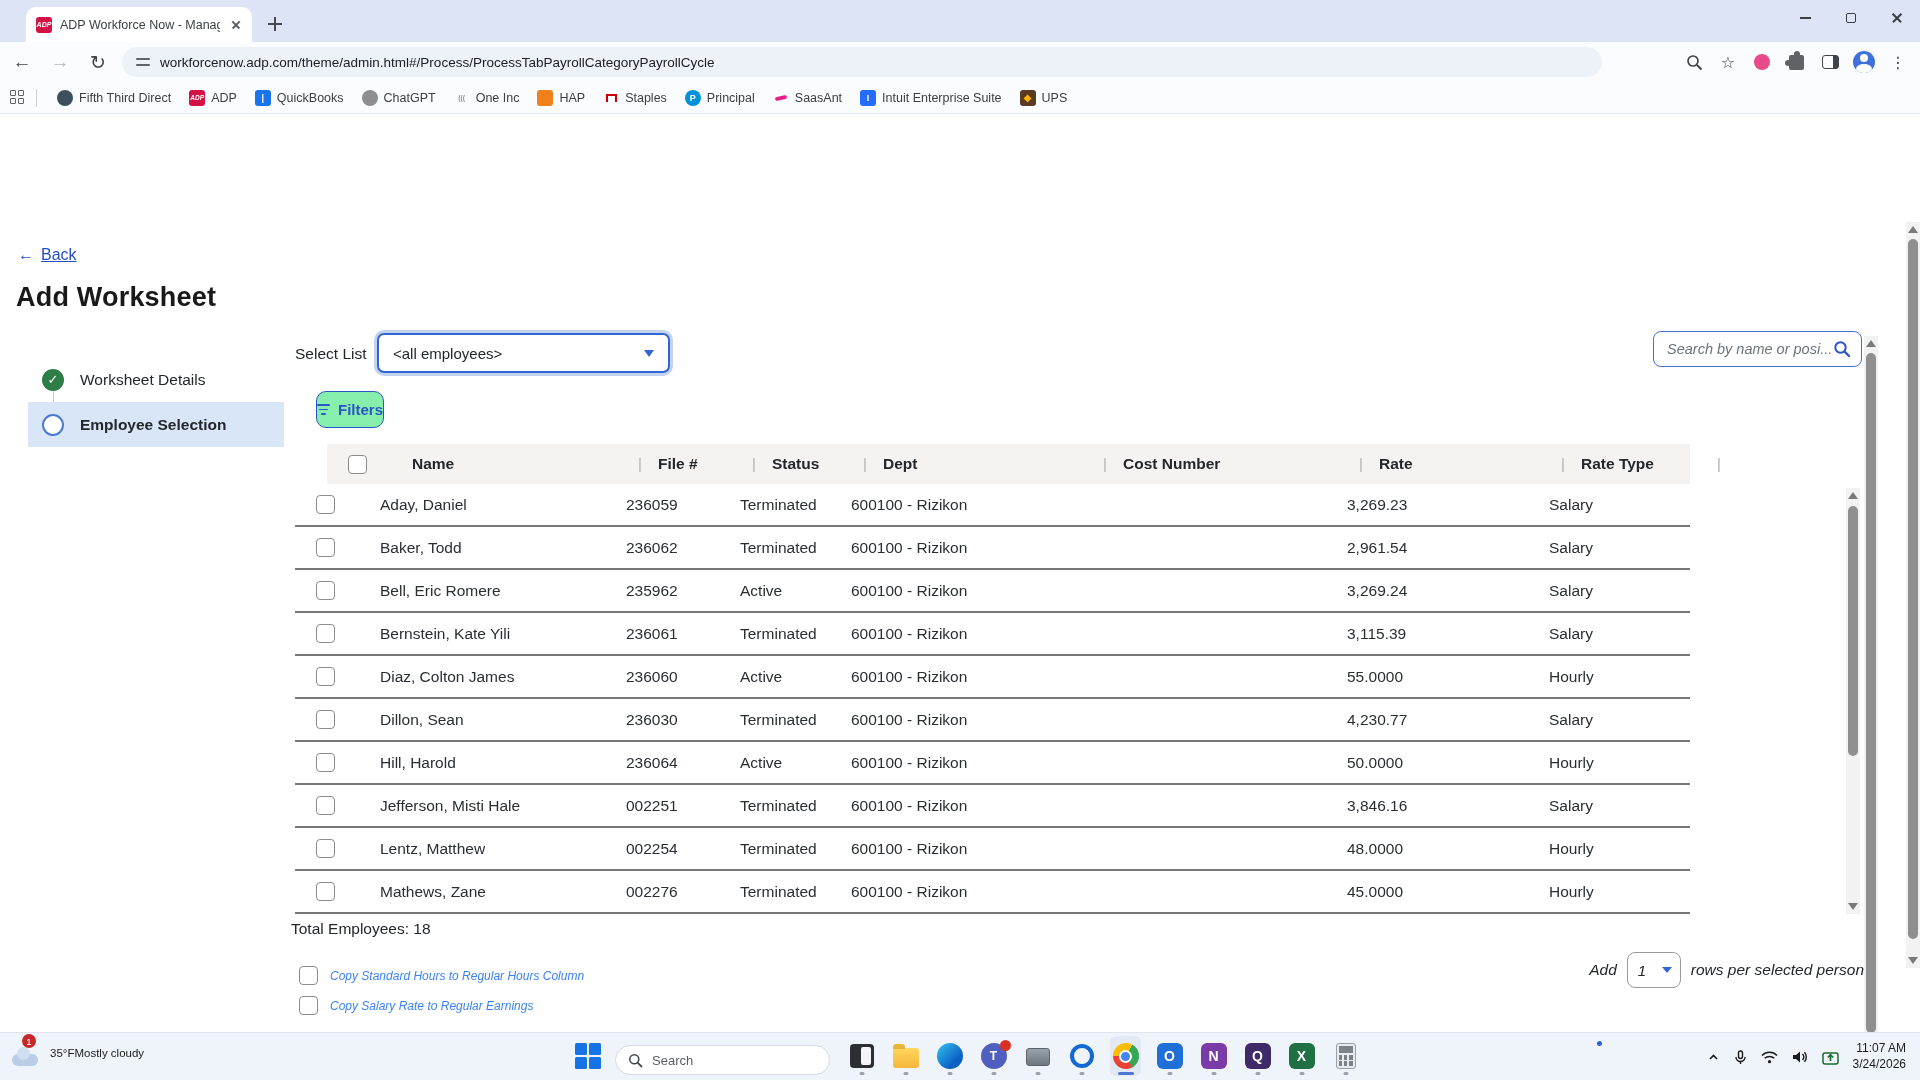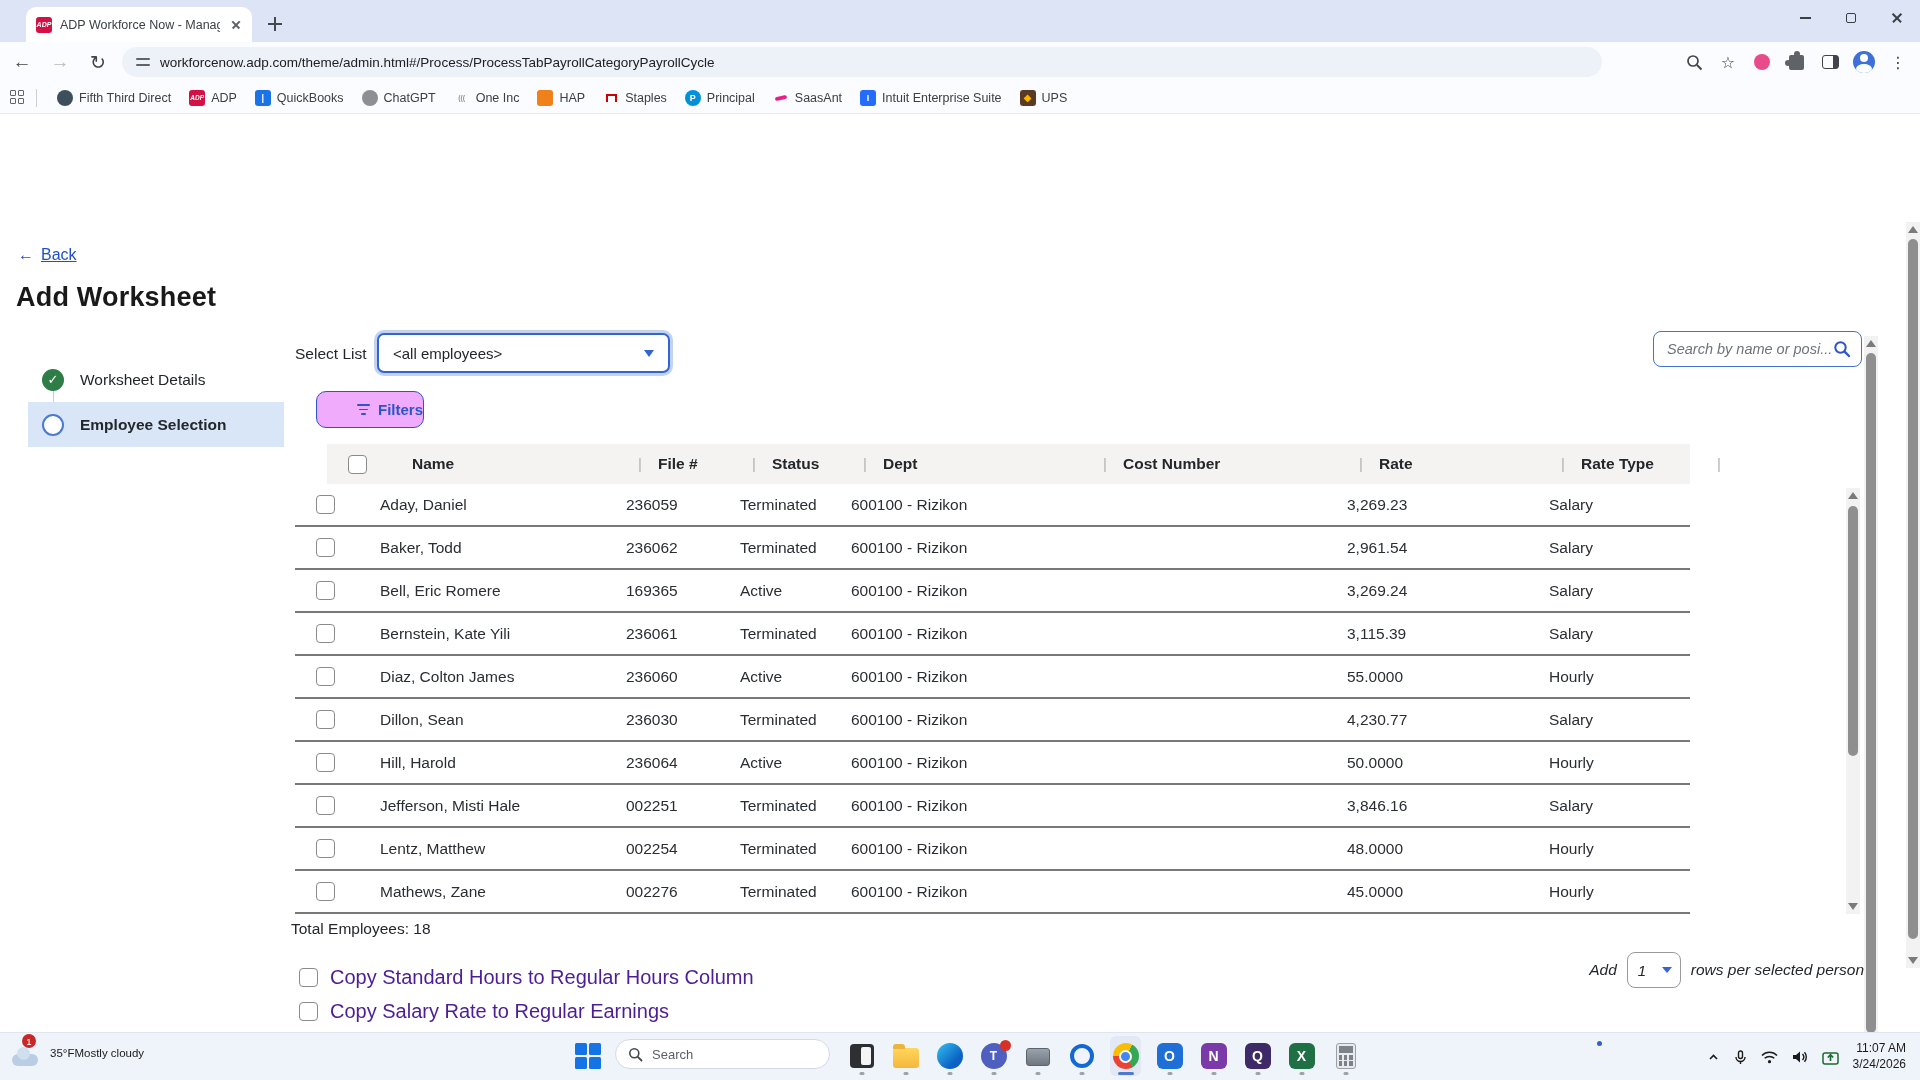--- a/index.html
+++ b/index.html
@@ -71,21 +71,21 @@
 
   .select-list-label { position:absolute; left:295px; top:231px; font-size:15.5px; color:#23272b; }
   .select-list { position:absolute; left:377px; top:219px; width:293px; height:40px; border:2px solid #3265d2; border-radius:7px; background:#fff; box-shadow:0 0 0 3px rgba(80,125,210,.35); display:flex; align-items:center; padding:0 14px; cursor:pointer; }
   .select-list .val { font-size:15px; color:#23272b; flex:1; }
   .caret-down { width:0; height:0; border-left:5.5px solid transparent; border-right:5.5px solid transparent; border-top:7px solid #3265d2; }
 
   .emp-search { position:absolute; left:1653px; top:217px; width:209px; height:36px; border:1.6px solid #4273cf; border-radius:8px; background:#fff; display:flex; align-items:center; padding:0 10px 0 13px; }
   .emp-search input { border:none; outline:none; flex:1; font-size:14.5px; font-style:italic; color:#4b5157; width:130px; background:transparent; font-family:inherit; }
   .emp-search input::placeholder { color:#6d747c; }
 
-  .filters-btn { position:absolute; left:316px; top:277px; width:108px; height:37px; border:1.7px solid #2b55c8; border-radius:10px; background:#f0abfc; display:flex; align-items:center; justify-content:flex-end; gap:8px; cursor:pointer; }
+  .filters-btn { position:absolute; left:316px; top:277px; width:68px; height:37px; border:1.7px solid #2b55c8; border-radius:10px; background:#86efac; display:flex; align-items:center; justify-content:flex-end; gap:8px; cursor:pointer; }
   .filters-btn .lbl { color:#2b55c8; font-size:15px; font-weight:700; }
   .filter-ico { display:flex; flex-direction:column; gap:2.5px; align-items:center; }
   .filter-ico i { height:1.8px; background:#2b55c8; border-radius:2px; display:block; }
   .filter-ico i:nth-child(1){width:13px;} .filter-ico i:nth-child(2){width:9px;} .filter-ico i:nth-child(3){width:5px;}
 
   
   .emp-table { position:absolute; left:295px; top:330px; width:1395px; }
   .t-grid { display:grid; grid-template-columns:60px 251px 114px 111px 240px 256px 202px 161px; align-items:center; }
   .t-head { height:40px; background:#f5f3f1; position:relative;margin-left:32px; }
   .t-head .hcell { font-size:15.5px; font-weight:700; color:#23272b; padding-left:20px; white-space:nowrap; }
@@ -95,21 +95,21 @@
   .t-row .cell { font-size:15.5px; color:#2a2e33; padding-left:20px; white-space:nowrap; }
   .t-row .cell.name { padding-left:25px; }
   .cb { width:19px; height:19px; border:1.7px solid #8b8b8b; border-radius:4px; background:#fff; margin:0 auto; cursor:pointer; }
   .hcb { margin:0 auto; }
 
   .total-label { position:absolute; left:291px; top:806px; font-size:15.5px; color:#23272b; }
 
   .copy-opts { position:absolute; left:299px; top:852px; display:flex; flex-direction:column; gap:11px; }
   .copy-opt { display:flex; align-items:center; gap:12px; cursor:pointer; }
   .copy-opt .cb { margin:0; }
-  .copy-opt .lbl { font-size:20px; color:#4c1d95; }
+  .copy-opt .lbl { font-size:12px; color:#3b82f6;font-style:italic; }
 
   .addrows { position:absolute; top:838px; right:56px; display:flex; align-items:center; gap:10px;font-style:italic; }
   .addrows .txt { font-size:15.5px; color:#23272b; }
   .mini-select { width:54px; height:36px; border:1.6px solid #9a9a9a; border-radius:8px; display:flex; align-items:center; padding:0 8px 0 10px; gap:8px; background:#fff; cursor:pointer; }
   .mini-select .val { font-size:15px; color:#23272b; flex:1; }
   .mini-select .caret-down { border-top-width:6px; border-left-width:5px; border-right-width:5px; }
 
   .radio-group { position:absolute; left:1590px; top:884px; display:flex; flex-direction:column; gap:17px; }
   .radio-row { display:flex; align-items:center; gap:11px; cursor:pointer;margin-top:36px; }
   .radio { width:19px; height:19px; border-radius:50%; flex:none; position:relative; }
@@ -131,21 +131,21 @@
   .weather { position:absolute; left:12px; top:5px; display:flex; align-items:center; gap:8px; cursor:pointer; }
   .weather-ico { width:30px; height:30px; position:relative; }
   .cloud { position:absolute; bottom:2px; left:0; width:26px; height:12px; background:#b9cde4; border-radius:8px; }
   .cloud::before { content:""; position:absolute; top:-7px; left:5px; width:13px; height:13px; border-radius:50%; background:#cfdff0; }
   .w-badge { position:absolute; top:-4px; left:10px; width:14px; height:14px; border-radius:50%; background:#c62828; color:#fff; font-size:9.5px; display:flex; align-items:center; justify-content:center; z-index:2; }
   .weather-txt { display:flex; flex-direction:row; line-height:1.25; }
   .weather-txt .t1 { font-size:11.5px; color:#1b1b1b; }
   .weather-txt .t2 { font-size:11.5px; color:#1b1b1b; }
   .start-btn { position:absolute; left:575px; top:10px; width:28px; height:28px; display:grid; grid-template-columns:12px 12px; grid-template-rows:12px 12px; gap:2px; cursor:pointer; }
   .start-btn i { background:#1573e6; border-radius:1.5px; }
-  .tb-search { position:absolute; left:615px; top:6px; width:215px; height:30px; background:#fff; border:1px solid #d4d9e3; border-radius:15px; display:flex; align-items:center; padding:0 12px; gap:9px; cursor:text; }
+  .tb-search { position:absolute; left:615px; top:12px; width:215px; height:30px; background:#fff; border:1px solid #d4d9e3; border-radius:15px; display:flex; align-items:center; padding:0 12px; gap:9px; cursor:text; }
   .tb-search .ph { font-size:13px; color:#5a5f66; }
   .tb-apps { position:absolute; left:846px; top:3px; display:flex; gap:13px; }
   .tb-app { width:31px; height:40px; display:flex; align-items:center; justify-content:center; position:relative; border-radius:6px; cursor:pointer; }
   .tb-app.active { background:#e2e9f5; }
   .tb-app .dot { position:absolute; bottom:1px; left:50%; transform:translateX(-50%); width:5px; height:3px; border-radius:2px; background:#9aa2ad; }
   .tb-app.active .dot { width:16px; background:#4f78d2; }
   .ic { width:26px; height:26px; border-radius:6px; display:flex; align-items:center; justify-content:center; color:#fff; font-size:14px; font-weight:bold; }
   .tray { position:absolute; right:0; top:0; height:48px; display:flex; align-items:center; gap:14px; padding-right:14px; }
   .tray-ico { color:#1b1b1b; display:flex; align-items:center; justify-content:center; }
   .clock { text-align:right; line-height:1.3; font-size:12px; color:#1b1b1b; cursor:default; }
@@ -352,21 +352,21 @@
           <div class="cell dept">600100 - Rizikon</div>
           <div class="cell cost"></div>
           <div class="cell rate">2,961.54</div>
           <div class="cell ratetype">Salary</div>
         </div>
         <div class="t-grid t-row">
           <div>
             <div class="cb"></div>
           </div>
           <div class="cell name">Bell, Eric Romere</div>
-          <div class="cell file">169365</div>
+          <div class="cell file">235962</div>
           <div class="cell status">Active</div>
           <div class="cell dept">600100 - Rizikon</div>
           <div class="cell cost"></div>
           <div class="cell rate">3,269.24</div>
           <div class="cell ratetype">Salary</div>
         </div>
         <div class="t-grid t-row">
           <div>
             <div class="cb"></div>
           </div>

